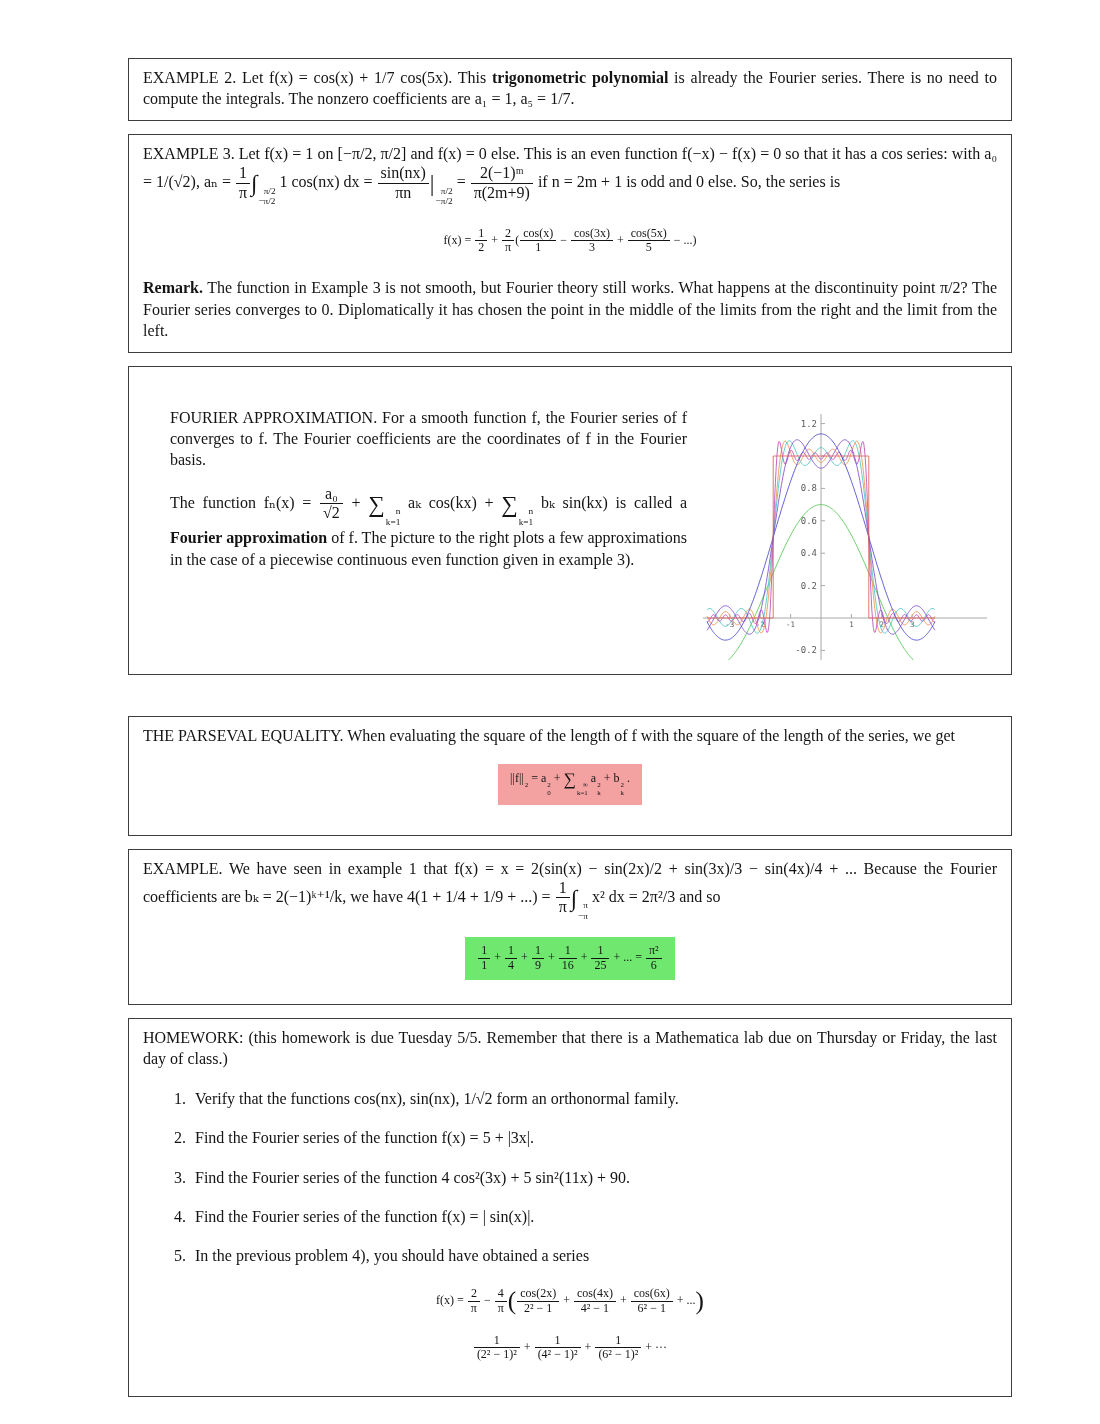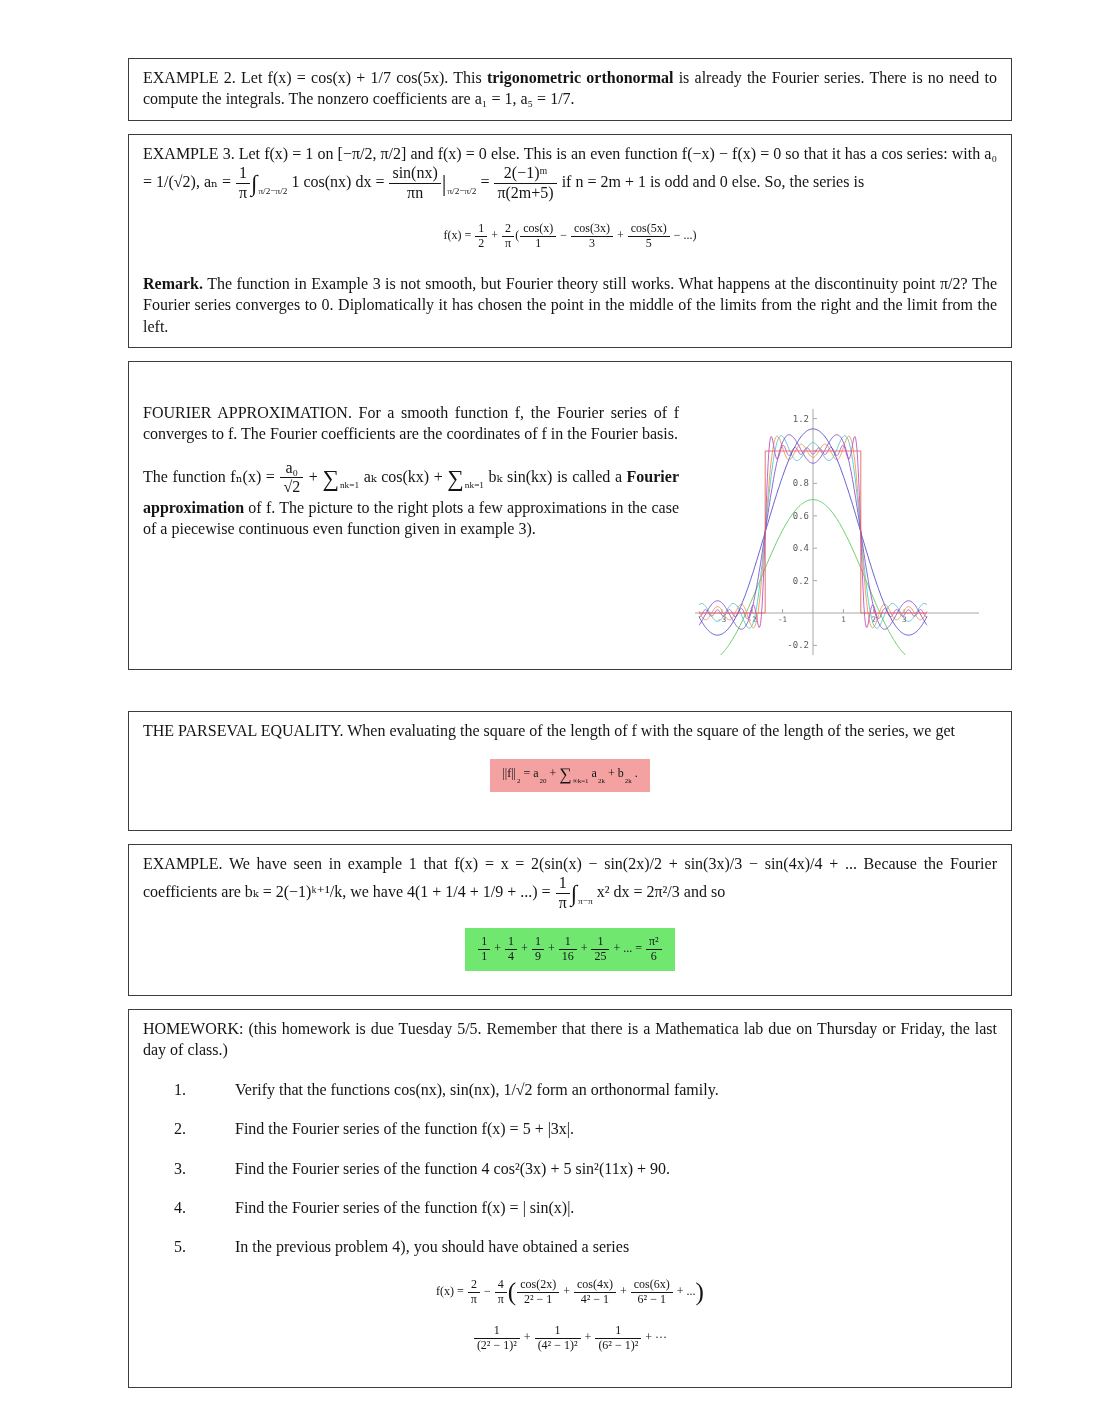--- a/index.html
+++ b/index.html
@@ -12,53 +12,53 @@
   .para + .para{margin-top:14px;}
   b{font-weight:bold;}
   
   .dformula{text-align:center;margin:16px 0 10px 0;font-size:12px;line-height:1.2;}
   .hl{display:inline-block;padding:7px 12px;}
   
   .frac{display:inline-block;text-align:center;vertical-align:middle;padding:0 1px;}
   .frac .fn{display:block;border-bottom:1px solid currentColor;padding:0 3px;line-height:1.15;}
   .frac .fd{display:block;padding:0 3px;line-height:1.15;}
   .bigop{font-size:1.45em;line-height:1;vertical-align:-0.18em;}
-  .limcol{display:inline-flex;flex-direction:row;font-size:0.58em;line-height:1.12;
-          vertical-align:-0.75em;margin-left:1px;text-align:center;font-family:Liberation Serif, serif;}
+  .limcol{display:inline-flex;flex-direction:column;font-size:0.58em;line-height:1.12;
+          vertical-align:-0.75em;margin-left:1px;text-align:right;font-family:Liberation Serif, serif;}
   .ssbase{white-space:nowrap;}
   .bigpar{font-size:2.1em;font-weight:200;vertical-align:middle;line-height:0.9;}
   
   .fa-flex{display:flex;align-items:flex-start;}
-  .fa-text{width:536px;padding-top:32px;}
+  .fa-text{width:536px;padding-top:32px;margin-left:27px;}
   .fa-plot{width:312px;margin-left:4px;margin-top:39px;}
   .fa-box{min-height:248px;}
   
   .hw-item{display:flex;margin-top:18px;line-height:1.34;}
   .hw-num{width:52px;text-align:right;padding-right:9px;box-sizing:border-box;flex:none;}
-  .hw-body{flex:1;text-align:justify;margin-left:40px;}
+  .hw-body{flex:1;text-align:justify;}
   .hw-sub{margin-left:40px;margin-top:12px;line-height:1.34;}
   .hw-box{padding-bottom:28px;}
 </style>
 </head>
 <body>
 
 <div class="content">
 
   <div class="tbox">
-    <div class="para">EXAMPLE 2. Let f(x) = cos(x) + 1/7 cos(5x). This <b>trigonometric orthonormal</b> is already the Fourier series. There is no need to compute the integrals. The nonzero coefficients are a₁ = 1, a₅ = 1/7.</div>
+    <div class="para">EXAMPLE 2. Let f(x) = cos(x) + 1/7 cos(5x). This <b>trigonometric polynomial</b> is already the Fourier series. There is no need to compute the integrals. The nonzero coefficients are a₁ = 1, a₅ = 1/7.</div>
   </div>
 
   <div class="tbox">
     <div class="para">EXAMPLE 3. Let f(x) = 1 on [−π/2, π/2] and f(x) = 0 else. This is an even function f(−x) − f(x) = 0 so that it has a cos series: with a₀ = 1/(√2), aₙ = <span class="frac"><span class="fn">1</span><span class="fd">π</span></span><span class="bigop">∫</span><span class="limcol">
           <span>π/2</span>
           <span>−π/2</span>
         </span> 1 cos(nx) dx = <span class="frac"><span class="fn">sin(nx)</span><span class="fd">πn</span></span><span class="bigop">|</span><span class="limcol">
           <span>π/2</span>
           <span>−π/2</span>
-        </span> = <span class="frac"><span class="fn">2(−1)ᵐ</span><span class="fd">π(2m+5)</span></span> if n = 2m + 1 is odd and 0 else. So, the series is</div>
+        </span> = <span class="frac"><span class="fn">2(−1)ᵐ</span><span class="fd">π(2m+9)</span></span> if n = 2m + 1 is odd and 0 else. So, the series is</div>
     <div class="dformula" style="margin:20px 0 22px 0;">f(x) = <span class="frac"><span class="fn">1</span><span class="fd">2</span></span> + <span class="frac"><span class="fn">2</span><span class="fd">π</span></span>(<span class="frac"><span class="fn">cos(x)</span><span class="fd">1</span></span> − <span class="frac"><span class="fn">cos(3x)</span><span class="fd">3</span></span> + <span class="frac"><span class="fn">cos(5x)</span><span class="fd">5</span></span> − ...)</div>
     <div class="para"><b>Remark.</b>  The function in Example 3 is not smooth, but Fourier theory still works. What happens at the discontinuity point π/2? The Fourier series converges to 0. Diplomatically it has chosen the point in the middle of the limits from the right and the limit from the left.</div>
   </div>
 
   <div class="tbox fa-box">
     <div class="fa-flex">
       <div class="fa-text">
         <div class="para">FOURIER APPROXIMATION. For a smooth function f, the Fourier series of f converges to f.  The Fourier coefficients are the coordinates of f in the Fourier basis.</div>
         <div class="para">The function fₙ(x) = <span class="frac"><span class="fn">a₀</span><span class="fd">√2</span></span> + <span class="bigop">∑</span><span class="limcol">
               <span>n</span>

